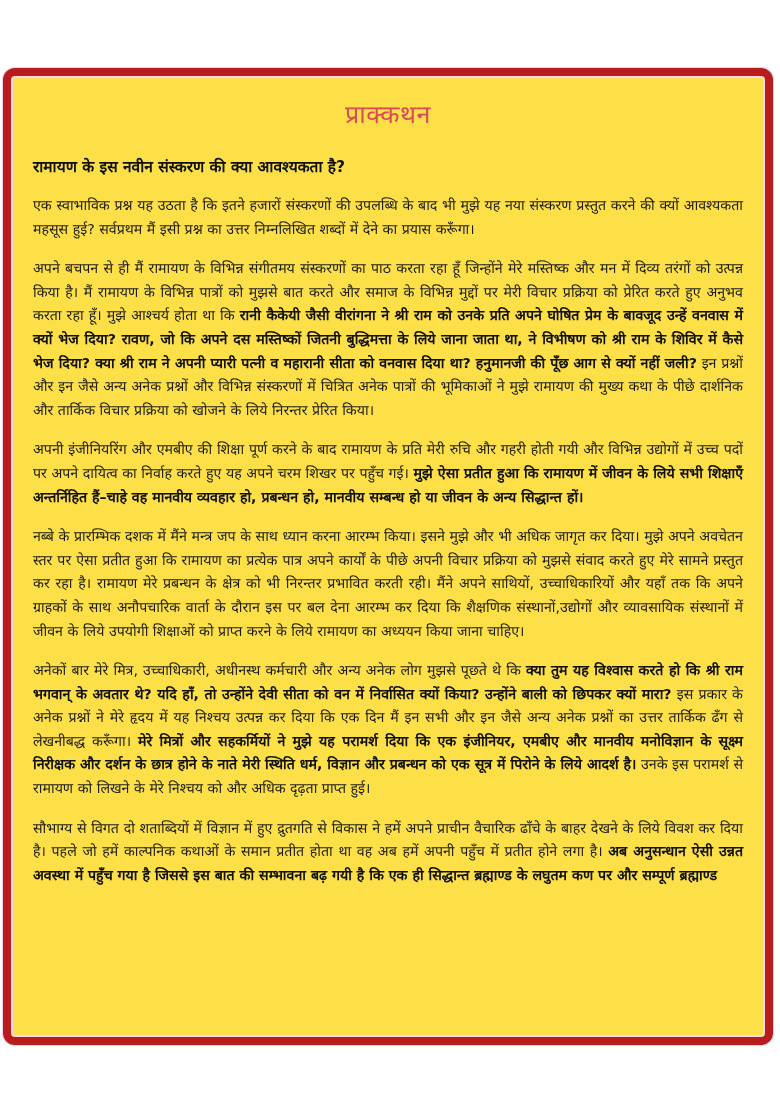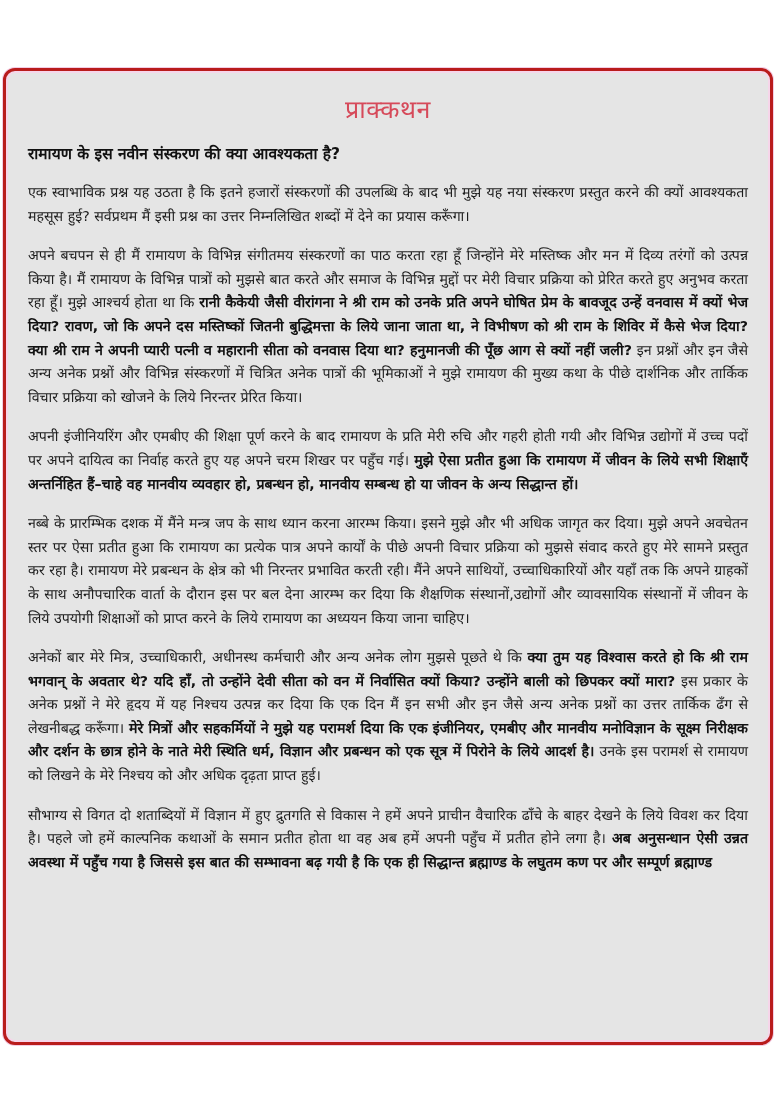--- a/index.html
+++ b/index.html
@@ -14,42 +14,42 @@
       overflow: hidden;
       font-family: "DejaVu Sans", sans-serif;
       color: #1c1c1c;
     }
     .page-frame {
       position: absolute;
       left: 3px;
       top: 68px;
       width: 770px;
       height: 977px;
-      border: 3px solid #b91c1c;
+      border: 8px solid #b91c1c;
       border-radius: 12px;
       box-shadow: inset 0 0 0 2px #f6d6ea, 0 0 0 1px #f3cde4;
-      background: #e5e5e5;
+      background: #fde047;
       box-sizing: border-box;
     }
     .page-title {
       position: absolute;
       top: 20px;
       left: 0;
       right: 0;
       text-align: center;
       font-family: "DejaVu Sans", sans-serif;
       font-size: 25px;
       color: #d64a5a;
       letter-spacing: 0.5px;
     }
     .content {
       position: absolute;
       left: 22px;
       right: 22px;
-      top: 72px;
+      top: 80px;
     }
     .section-heading {
       font-weight: bold;
       font-size: 15.5px;
       line-height: 22px;
       margin: 0 0 6px 0;
       color: #111;
     }
     .para {
       font-size: 14.2px;

